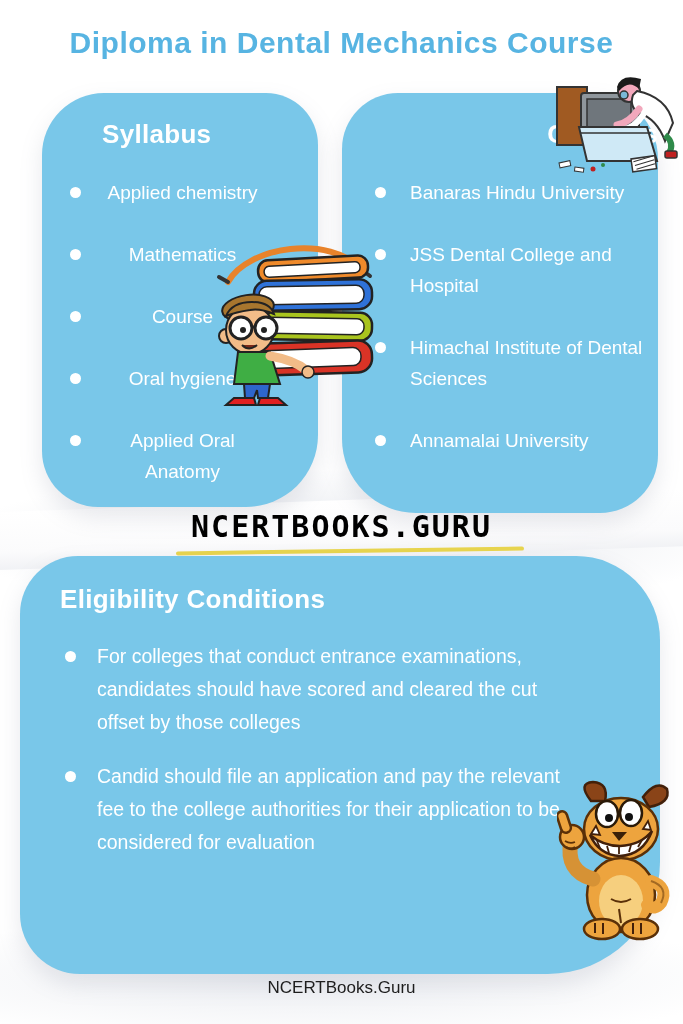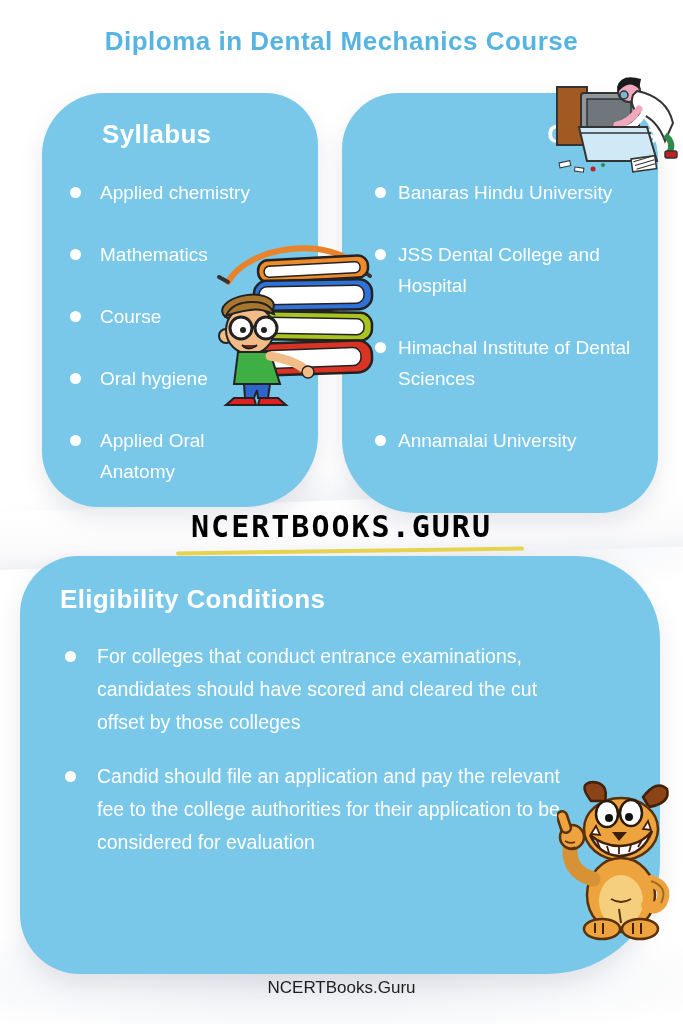--- a/index.html
+++ b/index.html
@@ -16,21 +16,21 @@
     position:absolute;left:-40px;top:930px;width:770px;height:110px;z-index:0;
     background:radial-gradient(ellipse at 45% 45%, #eceef2 0%, rgba(255,255,255,0) 75%);
   }
   .band{
     position:absolute;left:-50px;top:500px;width:790px;height:58px;z-index:1;
     background:linear-gradient(180deg,#ffffff 0%,#fbfbfc 70%,#f1f2f5 100%);
     transform:rotate(-2deg);border-radius:30px;
   }
   .page-title{
     position:absolute;top:26px;left:0;width:683px;text-align:center;z-index:2;
-    font-size:26px;font-weight:bold;letter-spacing:0.5px;color:#57b4e2;
+    font-size:30px;font-weight:bold;letter-spacing:0.5px;color:#57b4e2;
   }
   .bluebox{
     position:absolute;z-index:2;background:#79c7e9;color:#ffffff;box-sizing:border-box;
     box-shadow:0 10px 22px rgba(120,130,150,0.18);
   }
   .box-syllabus{
     left:42px;top:93px;width:276px;height:414px;
     border-radius:62px 52px 72px 56px;padding:26px 0 0 28px;
   }
   .box-colleges{
@@ -44,22 +44,22 @@
   .box-h{
     font-size:26px;font-weight:bold;letter-spacing:0.3px;margin:0;
   }
   .box-syllabus .box-h{margin-left:32px;}
   .box-colleges .box-h{margin-left:33px;text-align:right;}
   .box-eligibility .box-h{margin-left:0px;}
   ul.blist{list-style:none;margin:27px 0 0 0;padding:0;}
   ul.blist li{display:flex;align-items:flex-start;margin-bottom:31px;}
   .dot{width:11px;height:11px;border-radius:50%;background:#ffffff;flex:none;margin-top:10px;}
   .txt{font-size:19px;line-height:31px;margin-left:19px;}
-  .box-syllabus .txt{width:165px;}
-  .box-colleges .txt{width:235px;margin-left:12px;}
+  .box-syllabus .txt{width:165px;text-align:center;}
+  .box-colleges .txt{width:235px;margin-left:24px;}
   .box-eligibility ul.blist{margin:25px 0 0 5px;}
   .box-eligibility ul.blist li{margin-bottom:21px;}
   .box-eligibility .txt{width:492px;font-size:19.5px;line-height:33px;margin-left:21px;}
   .box-eligibility .dot{margin-top:11px;}
   .watermark{
     position:absolute;top:509px;left:0;width:683px;text-align:center;z-index:2;
     font-family:"DejaVu Sans Mono",monospace;font-weight:bold;font-size:30px;letter-spacing:2px;
     white-space:nowrap;
   }
   .wm-grey{color:#000000;}

